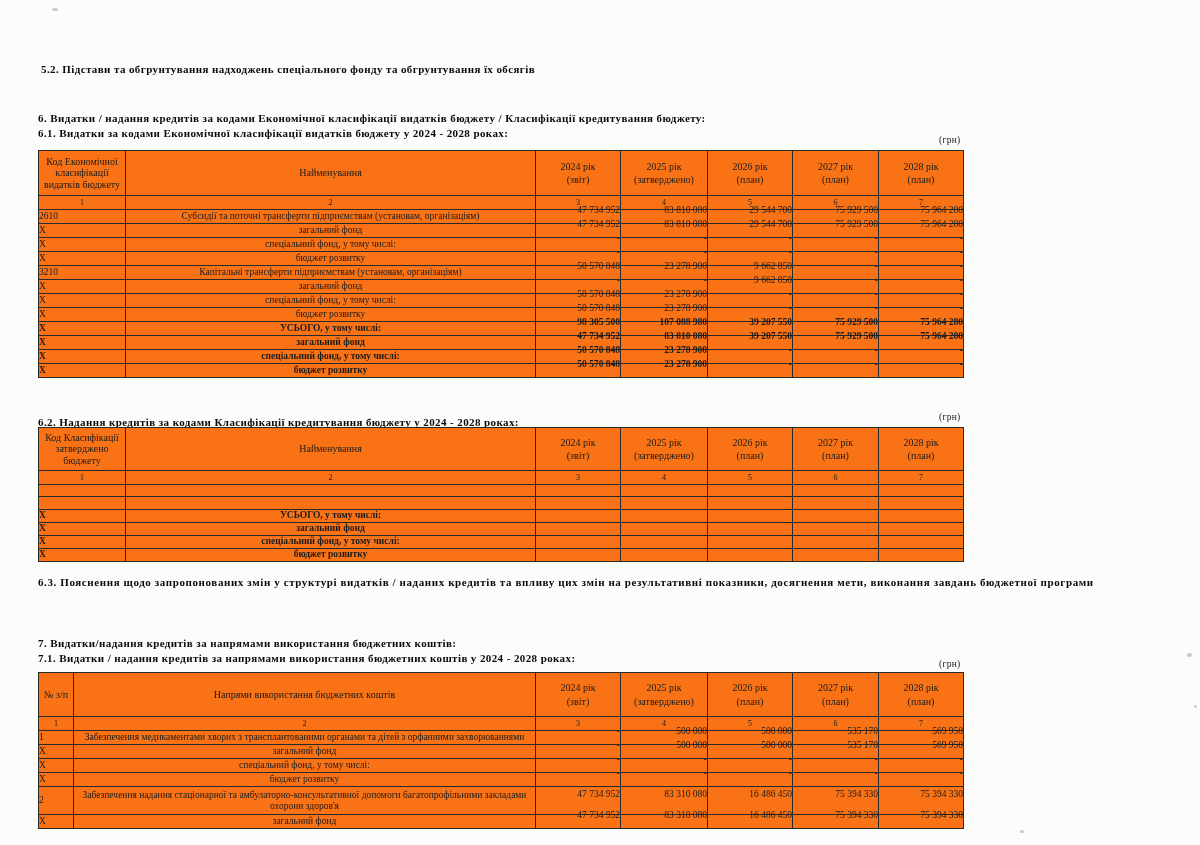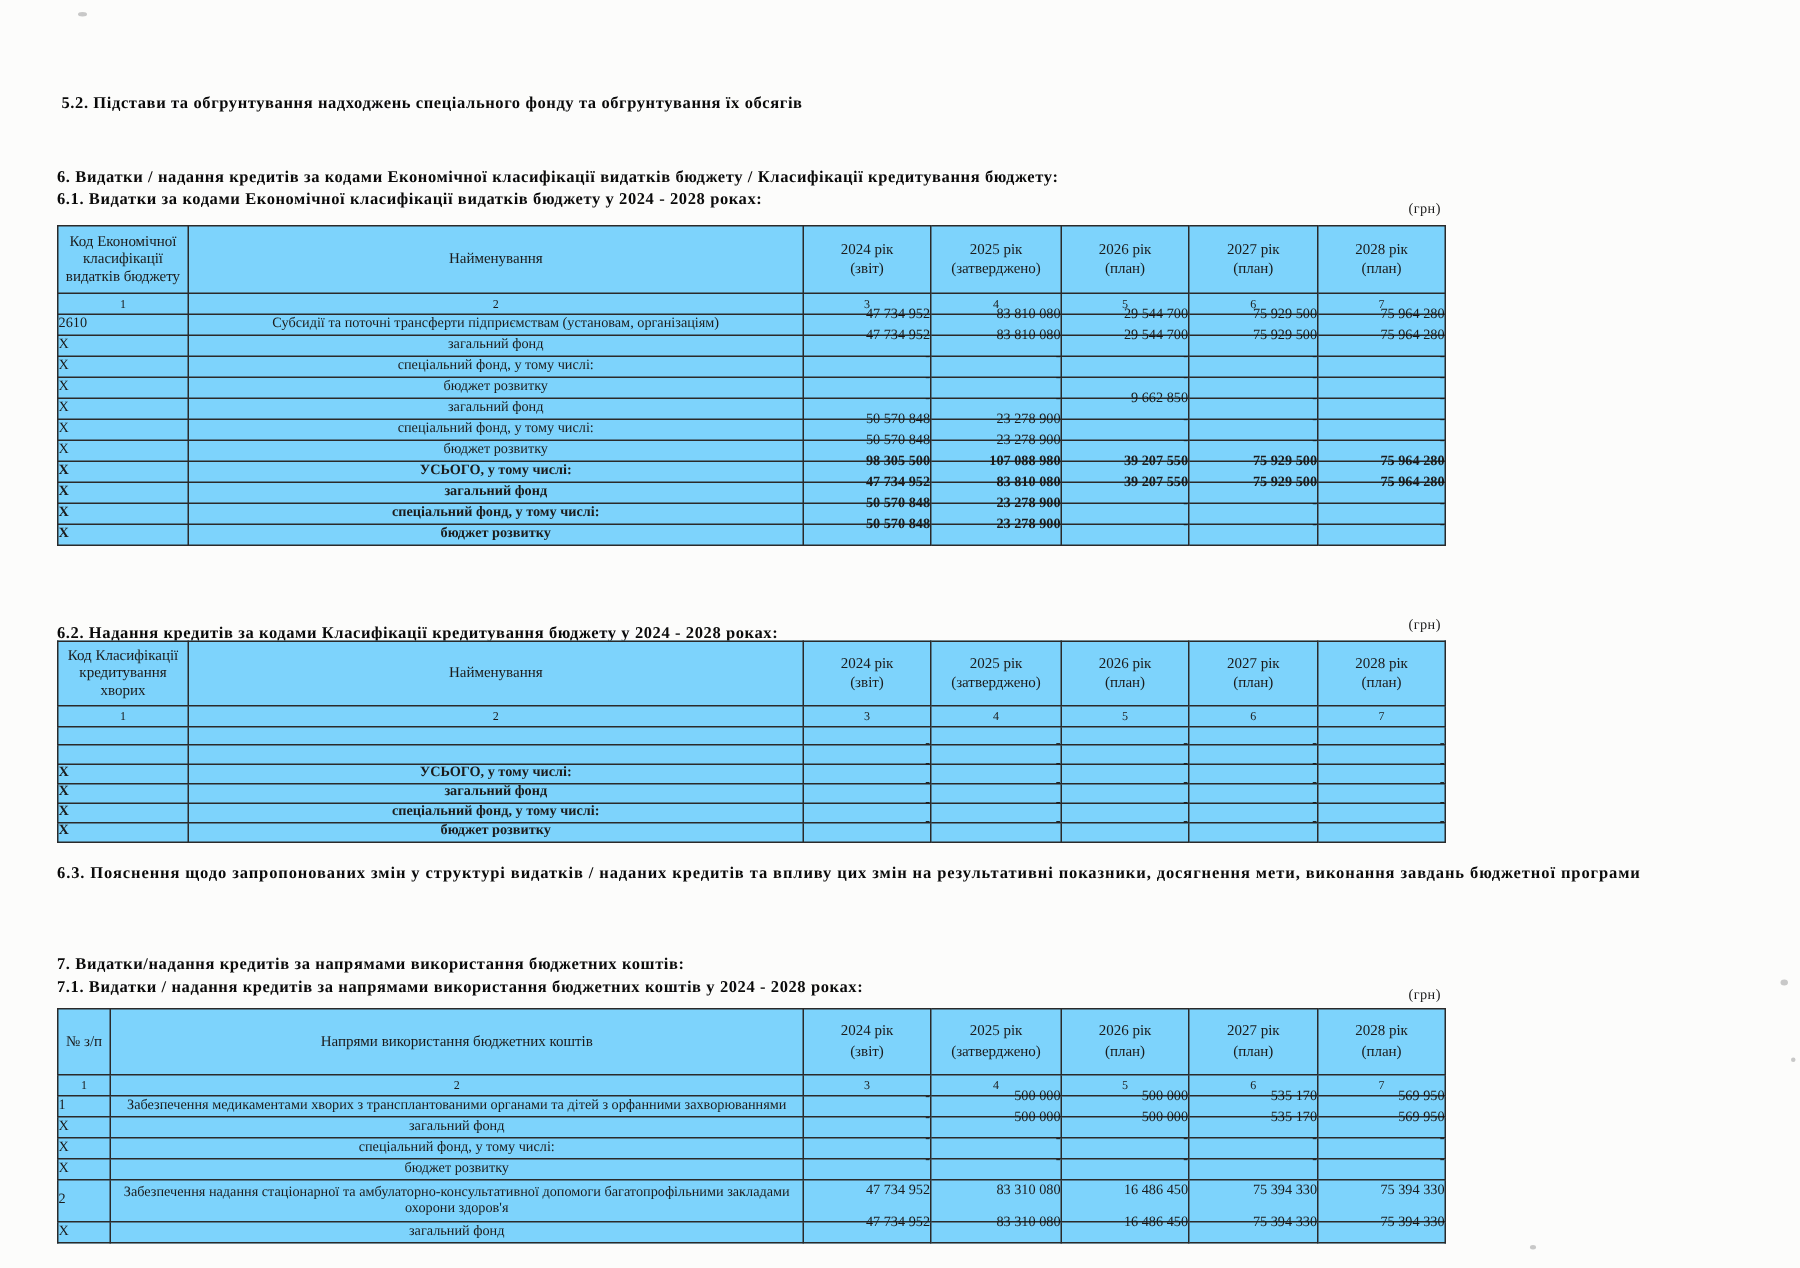--- a/index.html
+++ b/index.html
@@ -11,21 +11,21 @@
   }
   .h{
     position:absolute;font-weight:bold;color:#0a0a0a;
     font-size:11px;letter-spacing:0.4px;white-space:nowrap;
   }
   .grn{
     position:absolute;font-size:9.5px;color:#1b1b1b;letter-spacing:0.3px;
   }
   table.t{
     position:absolute;left:38px;border-collapse:collapse;table-layout:fixed;
-    width:925px;background:#7dd3fc;border:1.5px solid #1f1f1f;
+    width:925px;background:#f97316;border:1.5px solid #1f1f1f;
   }
   table.t td{
     border:1px solid #2a2a2a;overflow:visible;padding:0;
     font-size:9.5px;line-height:1.15;vertical-align:middle;
   }
   tr.hrow td{font-size:10px;text-align:center;padding:1px 2px;}
   td.yh div{line-height:1.35;}
   tr.nrow td{height:13px;font-size:8px;text-align:center;line-height:1;}
   td.cc{text-align:left;}
   td.nm{text-align:center;padding:0 3px 0 4px;}
@@ -136,20 +136,29 @@
       <tr>
         <td class="cc">X</td>
         <td class="nm ctr">бюджет розвитку</td>
         <td class="v"><span class="rz">-</span></td>
         <td class="v"><span class="rz">-</span></td>
         <td class="v"><span class="rz">-</span></td>
         <td class="v"><span class="rz">-</span></td>
         <td class="v"><span class="rz">-</span></td>
       </tr>
       <tr>
+        <td class="cc">3210</td>
+        <td class="nm ctr">Капітальні трансферти підприємствам (установам, організаціям)</td>
+        <td class="v"><span class="rz">50 570 848</span></td>
+        <td class="v"><span class="rz">23 278 900</span></td>
+        <td class="v"><span class="rz">9 662 850</span></td>
+        <td class="v"><span class="rz">-</span></td>
+        <td class="v"><span class="rz">-</span></td>
+      </tr>
+      <tr>
         <td class="cc">X</td>
         <td class="nm ctr">загальний фонд</td>
         <td class="v"><span class="rz">-</span></td>
         <td class="v"><span class="rz">-</span></td>
         <td class="v"><span class="rz">9 662 850</span></td>
         <td class="v"><span class="rz">-</span></td>
         <td class="v"><span class="rz">-</span></td>
       </tr>
       <tr>
         <td class="cc">X</td>
@@ -216,21 +225,21 @@
     <col class="cA">
       <col class="cB">
       <col class="y1">
       <col class="y2">
       <col class="y3">
       <col class="y4">
       <col class="y5">
   </colgroup>
   <thead>
     <tr class="hrow">
-      <td class="c1h">Код Класифікації кредитування хворих</td>
+      <td class="c1h">Код Класифікації затверджено бюджету</td>
       <td class="c2h">Найменування</td>
     <td class="yh">
           <div>2024 рік</div>
           <div>(звіт)</div>
         </td>
         <td class="yh">
           <div>2025 рік</div>
           <div>(затверджено)</div>
         </td>
         <td class="yh">

